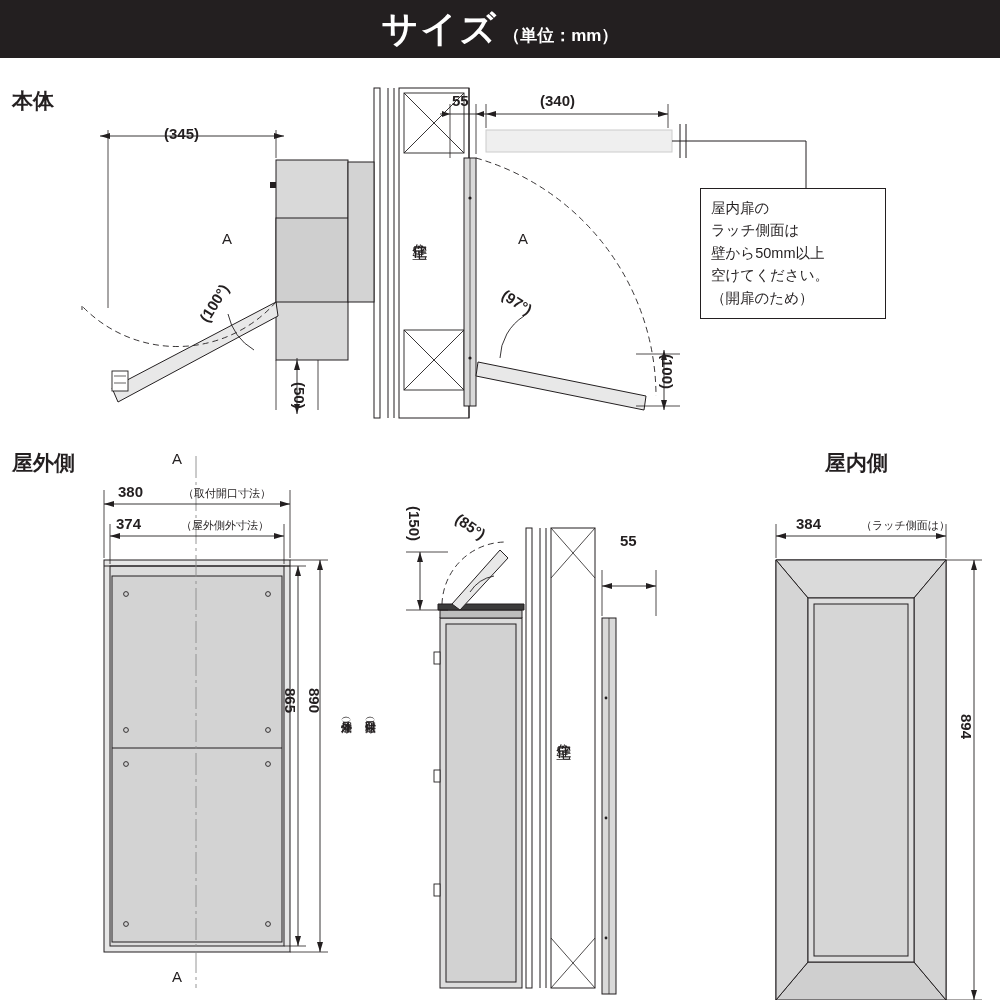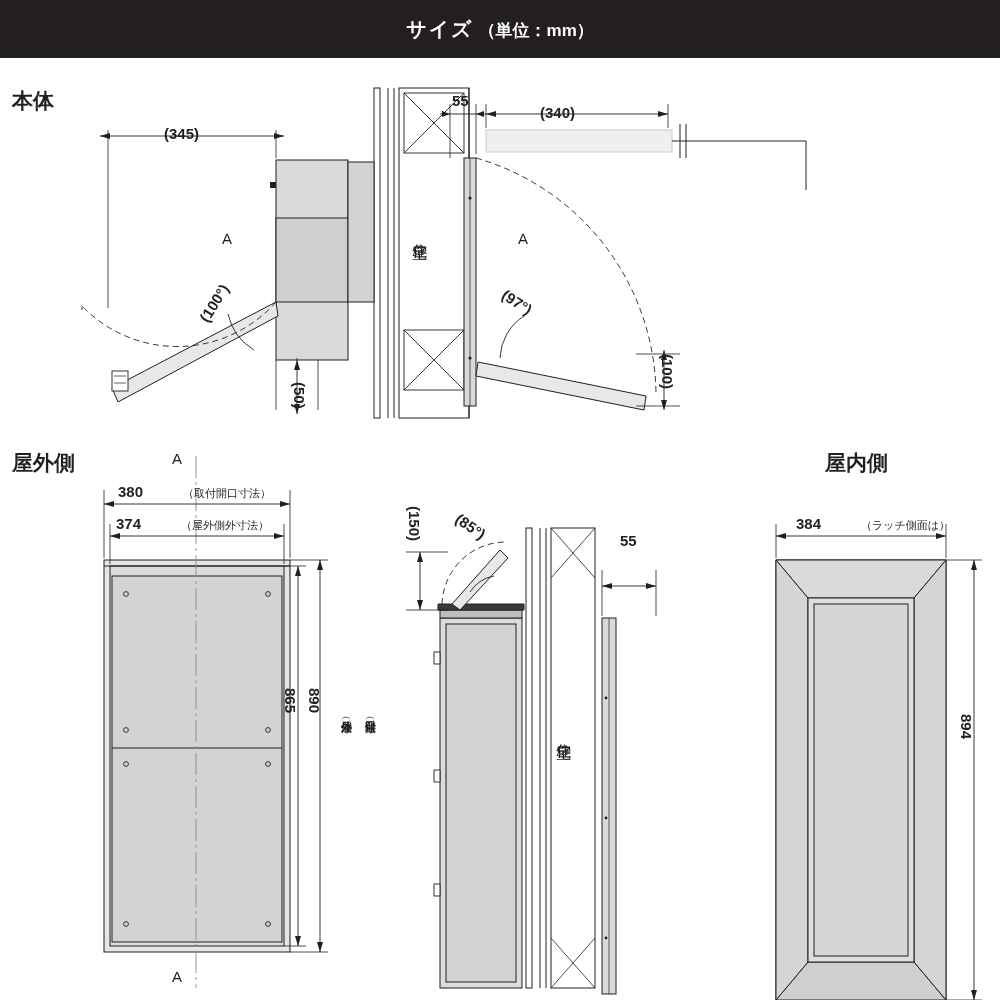--- a/index.html
+++ b/index.html
@@ -10,21 +10,21 @@
     color:#231f20;
     overflow:hidden;
     position:relative;
   }
   .header {
     position:absolute; left:0; top:0; width:1000px; height:58px;
     background:#231f20; color:#ffffff;
     display:flex; align-items:center; justify-content:center;
   }
   .header .title {
-    font-size:20px; font-weight:bold; letter-spacing:2px;
+    font-size:36px; font-weight:bold; letter-spacing:2px;
   }
   .header .unit {
     font-size:17px; font-weight:bold; margin-left:5px;
   }
   .canvas { position:absolute; left:0; top:58px; width:810px; height:942px; }
   .lbl { position:absolute; white-space:nowrap; line-height:1.25; }
   .sec-title { font-size:21px; font-weight:bold; }
   .dim { font-size:15px; font-weight:bold; }
   .note-sm { font-size:11px; font-weight:normal;margin-left:40px; }
   .vert {
@@ -268,35 +268,40 @@
         <path d="M974 942 L971 932 L977 932 Z" fill="#231f20" stroke="none"></path>
       </g>
 
     </g>
   </svg>
 
   <div class="lbl sec-title" style="left:12px; top:30px;">本体</div>
 
   <div class="lbl dim" style="left:164px; top:58px;margin-top:9px;">(345)</div>
   <div class="lbl dim" style="left:452px; top:34px;">55</div>
-  <div class="lbl dim" style="left:540px; top:34px;margin-top:12px;">(340)</div>
+  <div class="lbl dim" style="left:540px; top:34px;">(340)</div>
 
   <div class="lbl dim" style="left:196px; top:258px; transform:rotate(-58deg); transform-origin:left top;">(100°)</div>
   <div class="lbl dim" style="left:508px; top:228px; transform:rotate(33deg); transform-origin:left top;">(97°)</div>
 
   <div class="lbl dim vert-rot" style="left:289px; top:324px;">(50)</div>
   <div class="lbl dim vert-rot" style="left:657px; top:296px;">(100)</div>
 
   <div class="lbl aletter" style="left:222px; top:172px;">A</div>
   <div class="lbl aletter" style="left:518px; top:172px;">A</div>
 
   <div class="lbl" style="left:410px; top:160px; font-size:15px;">
     <span class="vert">住宅壁</span>
   </div>
 
+  <div class="callout" style="left:700px; top:130px; width:164px;">屋内扉の
+ラッチ側面は
+壁から50mm以上
+空けてください。
+（開扉のため）</div>
 
   <div class="lbl sec-title" style="left:12px; top:392px;">屋外側</div>
   <div class="lbl aletter" style="left:172px; top:392px;">A</div>
   <div class="lbl aletter" style="left:172px; top:910px;">A</div>
 
   <div class="lbl" style="left:118px; top:424px;">
     <span class="dim">380</span><span class="note-sm">（取付開口寸法）</span>
   </div>
   <div class="lbl" style="left:116px; top:456px;">
     <span class="dim">374</span><span class="note-sm">（屋外側外寸法）</span>

